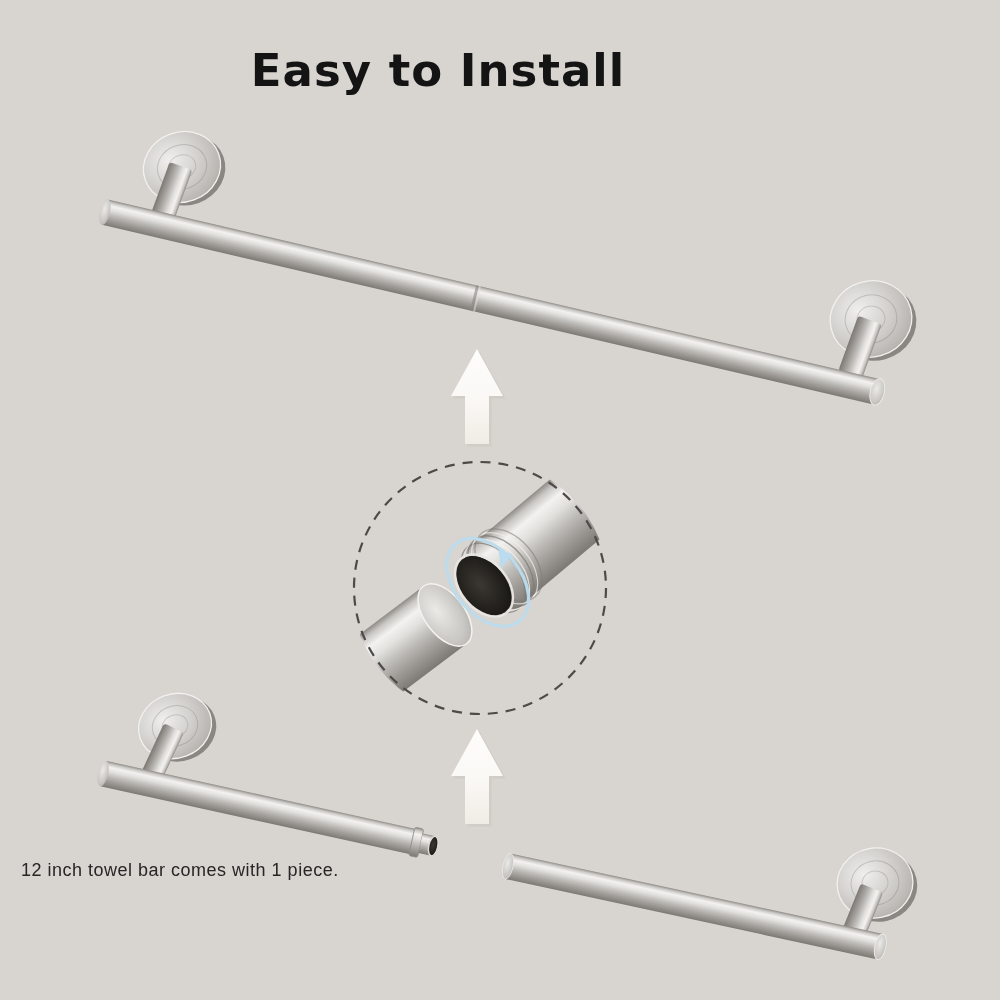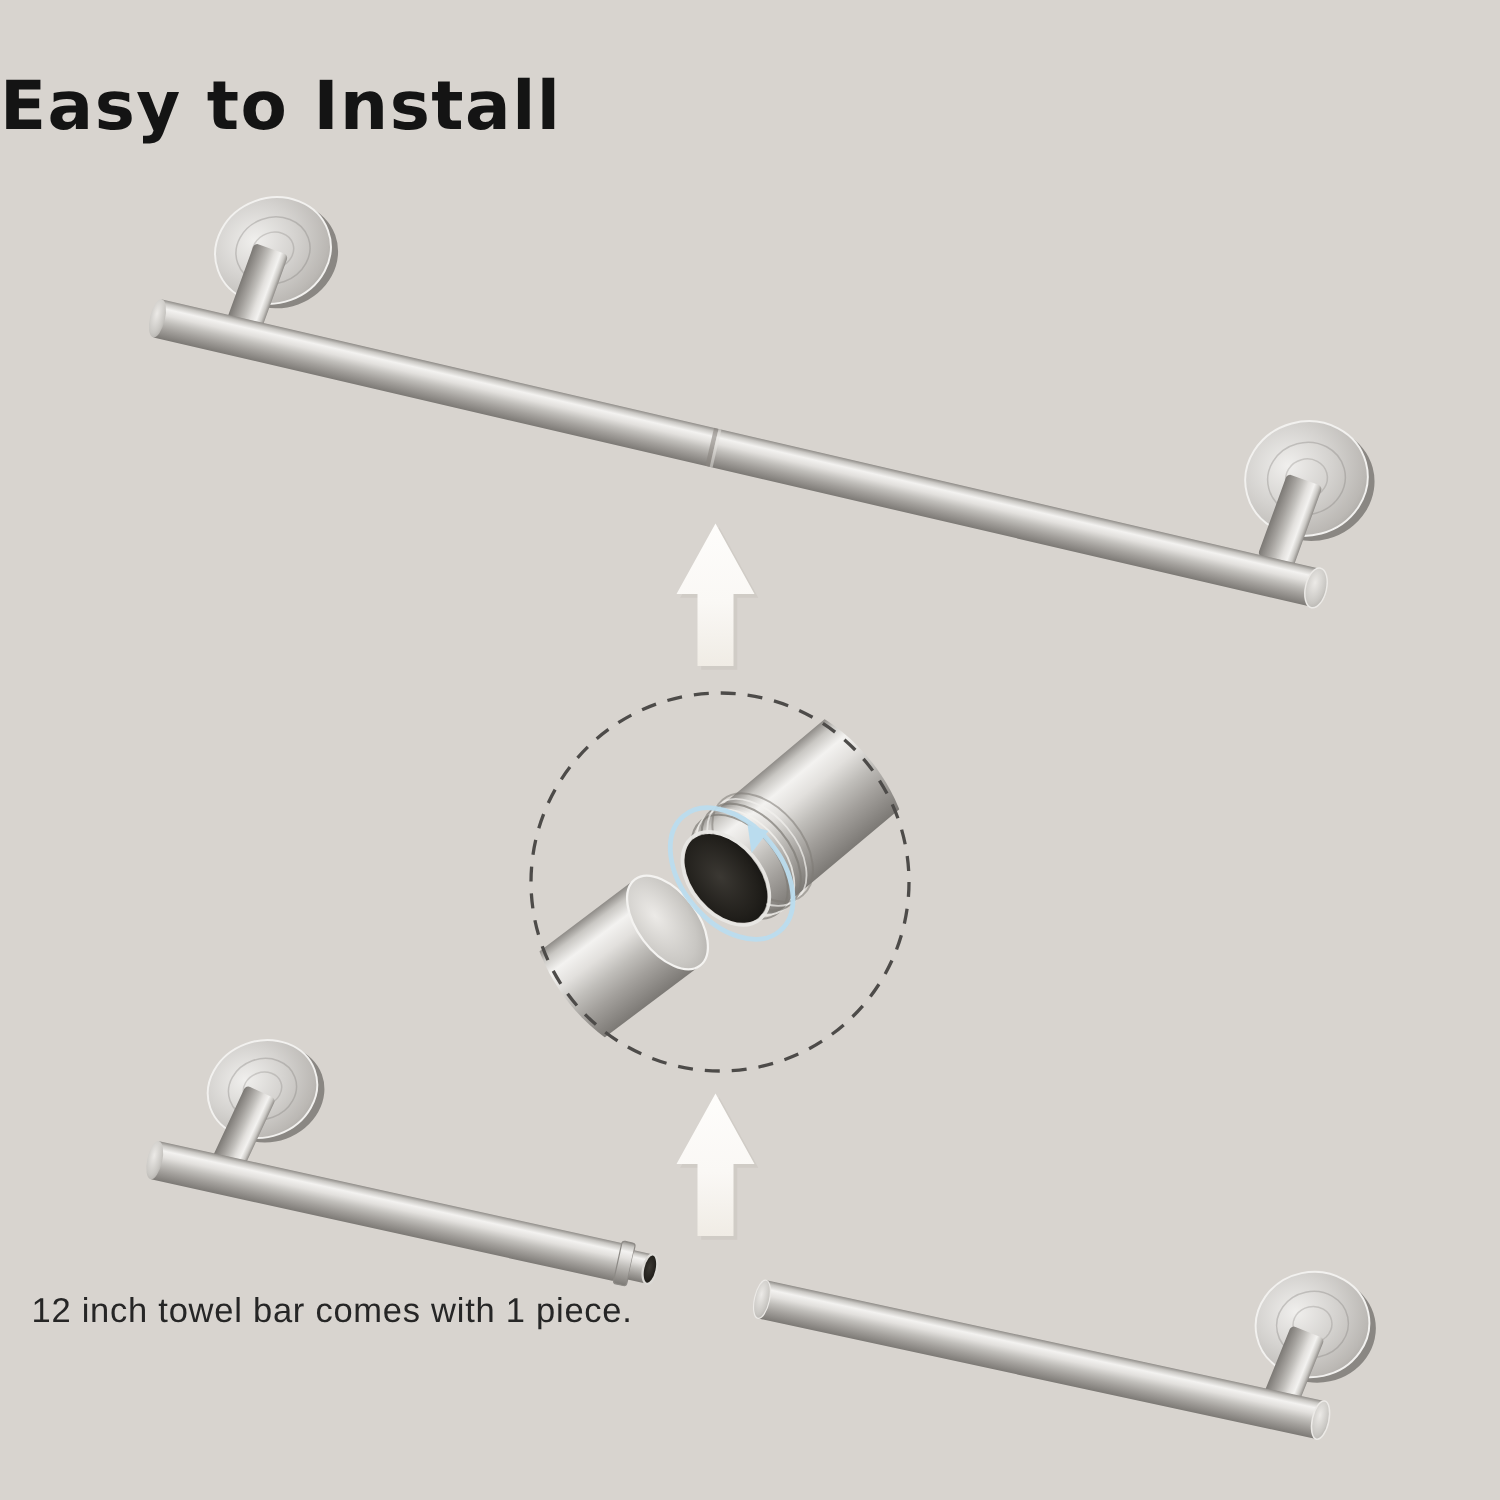--- a/index.html
+++ b/index.html
@@ -6,41 +6,41 @@
   body{
     width:1000px;height:1000px;
     background:#d8d4cf;
     font-family:"Liberation Sans", sans-serif;
     position:relative;
     overflow:hidden;
   }
   .canvas{position:absolute;inset:0;}
   .title{
     position:absolute;top:44px;left:0;width:876px;
-    text-align:left;
+    text-align:center;
     font-family:"DejaVu Sans","Liberation Sans",sans-serif;
     font-weight:800;
     font-size:45px;
     letter-spacing:1px;
     color:#141414;
     margin:0;
   }
   svg.art{position:absolute;left:0;top:0;}
   .note{
     position:absolute;left:21px;top:860px;
     color:#262626;
     font-family:"Liberation Sans",sans-serif;
   }
   .note .heading{
     font-size:30px;
     letter-spacing:1px;
     margin-bottom:12px;
   }
   .note .line{
-    font-size:23px;
+    font-size:18px;
     letter-spacing:0.5px;
     margin-bottom:11px;
     white-space:nowrap;
   }
 </style>
 </head>
 <body>
 
 <div class="canvas">
 

